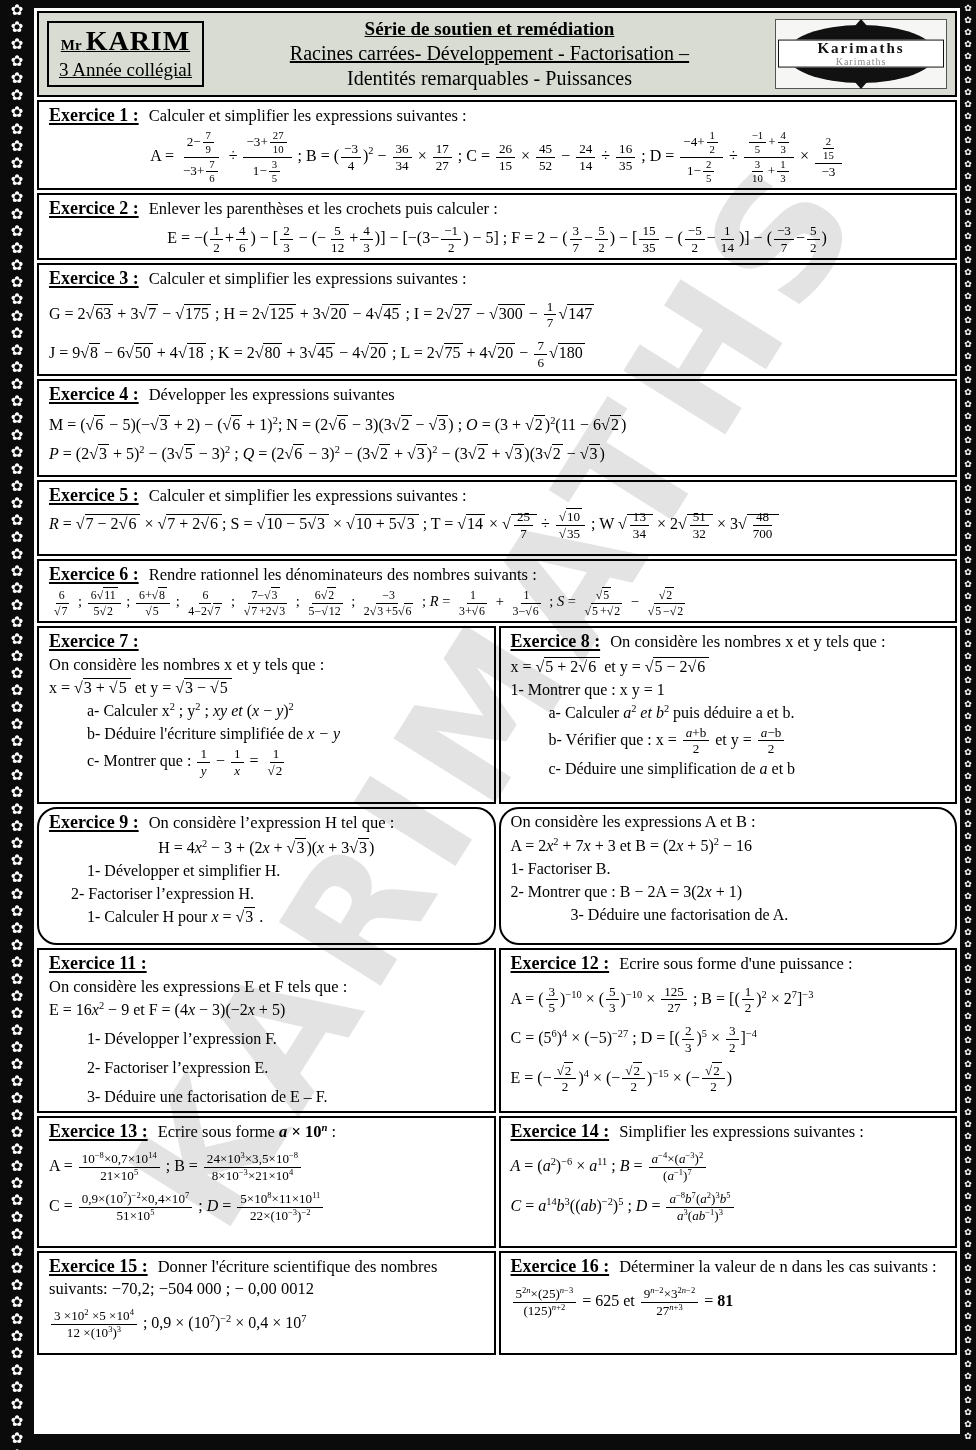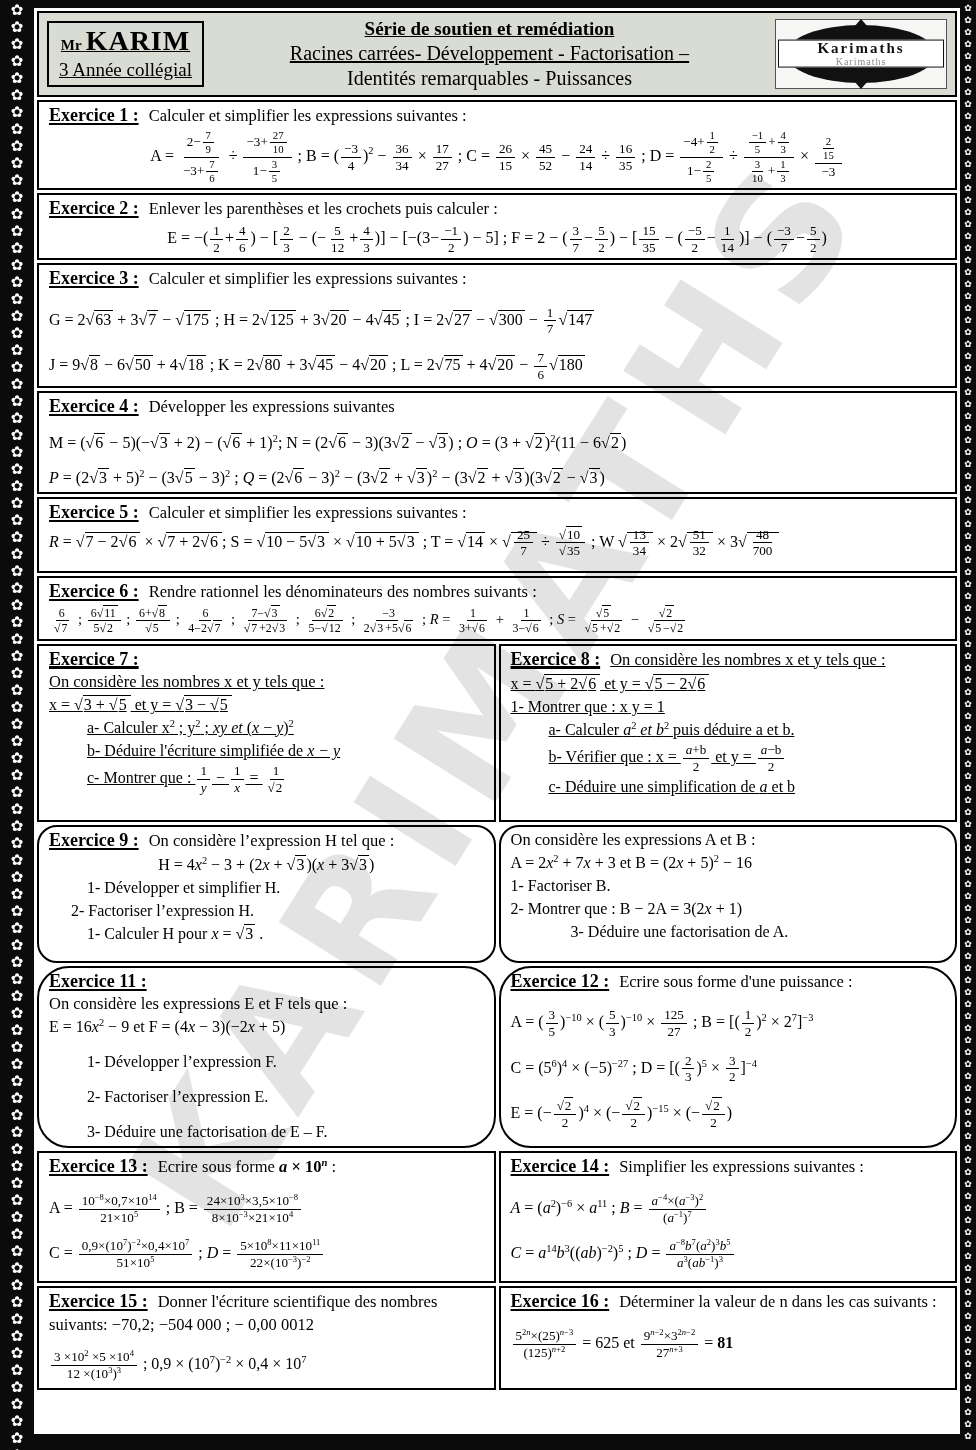--- a/index.html
+++ b/index.html
@@ -43,26 +43,26 @@
 
   
   .ex-head { font-size:16.5px; line-height:1.3; }
   .ex-label { font-weight:bold; font-size:18px; text-decoration:underline; text-underline-offset:2px;
               text-decoration-thickness:2px; margin-right:10px; white-space:nowrap; }
   .math-line { font-size:16px; line-height:1.25; margin-top:3px; }
   .center { text-align:center; }
   .sm { font-size:14.5px; }
   .indent1 { padding-left:38px; }
   .indent2 { padding-left:60px; }
-  .gapline { margin-top:15px; }
+  .gapline { margin-top:9px; }
 
   .cols { display:flex; gap:3px; align-items:stretch; }
   .cols .box { flex:1; }
-  .mh178 .box { min-height:178px;text-decoration:underline; } .mh138 .box { min-height:138px;border-radius:20px; }
-  .mh160 .box { min-height:160px;border-radius:32px; } .mh132 .box { min-height:132px; }
+  .mh178 .box { min-height:178px; } .mh138 .box { min-height:138px;border-radius:20px; }
+  .mh160 .box { min-height:160px; } .mh132 .box { min-height:132px; }
   .mh104 .box { min-height:104px; }
 
   
   .fr { display:inline-flex; flex-direction:column; align-items:center; vertical-align:middle;
         margin:0 2px; font-size:.82em; line-height:1.05; text-align:center; }
   .fr > .nu { border-bottom:1.3px solid #000; padding:0 3px 1px 3px; }
   .fr > .de { padding:1px 3px 0 3px; }
   .sq { white-space:nowrap; }
   .sq > .ov { border-top:1.4px solid #000; padding:0 2px 0 1px; }
   sup { font-size:.65em; line-height:0; }

